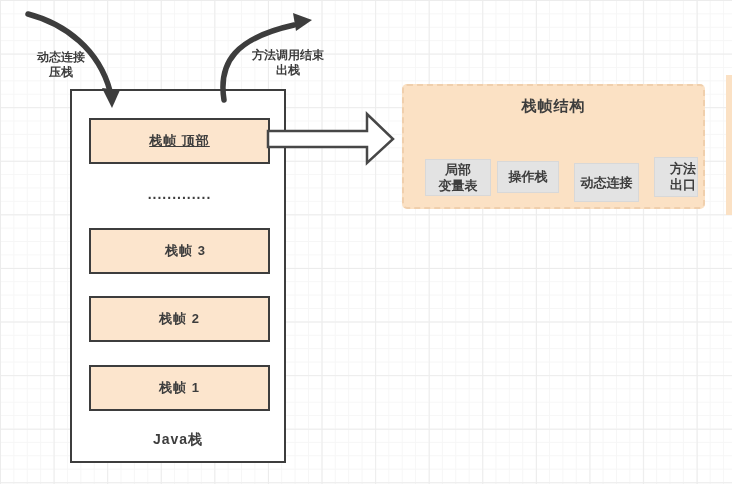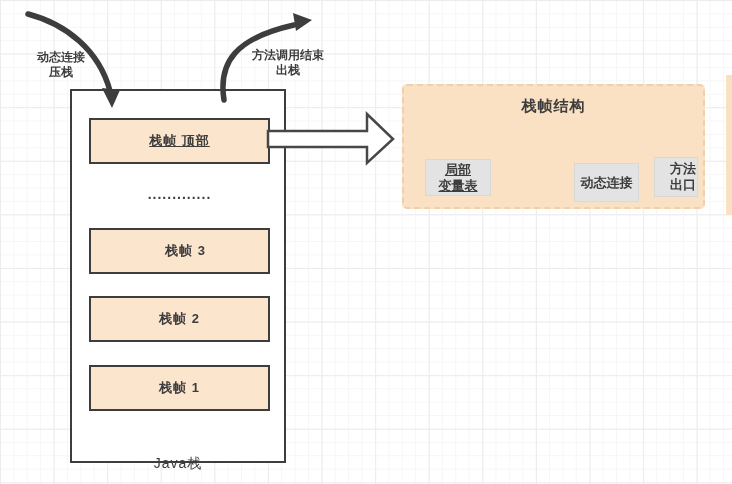--- a/index.html
+++ b/index.html
@@ -44,21 +44,21 @@
   .stack-ellipsis {
     left: 89px; top: 186px; width: 181px;
     text-align: center;
     font-size: 14px; font-weight: bold; letter-spacing: 1px;
     color: #3d3d3d;
   }
 
   .stack-title {
     left: 70px; top: 431px; width: 216px;
     text-align: center;
-    font-size: 14px; font-weight: normal; letter-spacing: 1px; margin-top: 24px;
+    font-size: 14px; font-weight: bold; letter-spacing: 1px;
   }
 
   
   .arrow-label {
     font-size: 12px; font-weight: bold;
     line-height: 15px; text-align: center;
     white-space: pre-line;
   }
   .push-label { left: 16px; top: 50px; width: 90px; }
   .pop-label  { left: 240px; top: 48px; width: 96px; }
@@ -77,21 +77,21 @@
   }
   .component-box {
     background: #e3e3e3;
     border: 1px solid #d8d8d8;
     display: flex; align-items: center; justify-content: center;
     text-align: center;
     font-size: 13px; font-weight: bold;
     line-height: 16px;
     white-space: pre-line;
   }
-  .comp-1 { left: 425px; top: 159px; width: 66px; height: 37px; text-decoration: underline; }
+  .comp-1 { left: 425px; top: 159px; width: 66px; height: 37px; }
   .comp-2 { left: 497px; top: 161px; width: 62px; height: 32px; }
   .comp-3 { left: 574px; top: 163px; width: 65px; height: 39px; }
   .comp-4 { left: 654px; top: 157px; width: 44px; height: 40px; padding-left: 14px; }
 
   
   .edge-sliver {
     left: 726px; top: 75px; width: 6px; height: 140px;
     background: #fbe1c4;
   }
 
@@ -130,20 +130,21 @@
   <div class="abs arrow-label push-label">动态连接
 压栈</div>
   <div class="abs arrow-label pop-label">方法调用结束
 出栈</div>
 
   <div class="abs structure-panel"></div>
   <div class="abs panel-title">栈帧结构</div>
 
   <div class="abs component-box comp-1">局部
 变量表</div>
+  <div class="abs component-box comp-2">操作栈</div>
   <div class="abs component-box comp-3">动态连接</div>
   <div class="abs component-box comp-4">方法
 出口</div>
 
   <div class="abs edge-sliver"></div>
 
   <svg class="abs arrow-layer" width="732" height="484" viewBox="0 0 732 484" xmlns="http://www.w3.org/2000/svg">
 
     <g>
       <path d="M 28 14 C 66 24, 99 50, 110 91" fill="none" stroke="#3d3d3d" stroke-width="5.5" stroke-linecap="round"></path>

